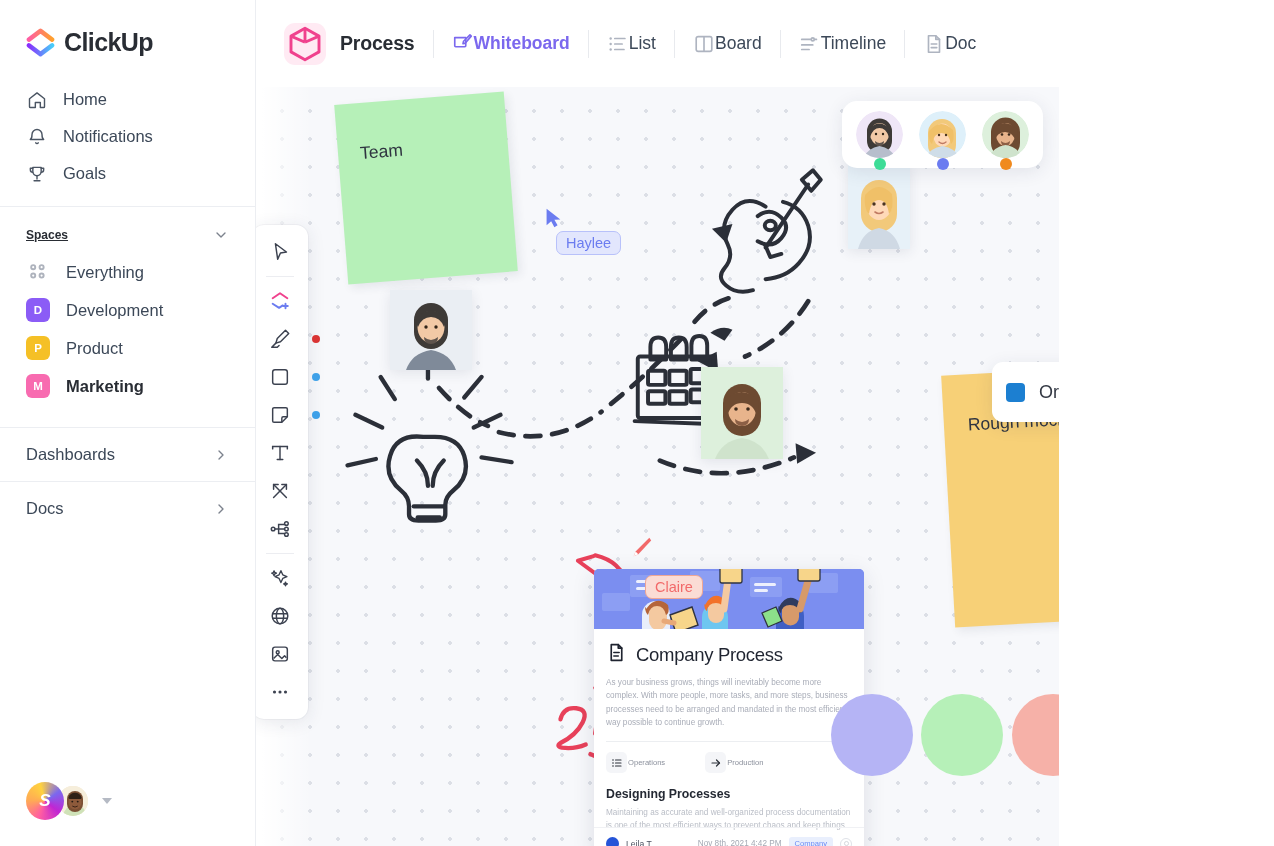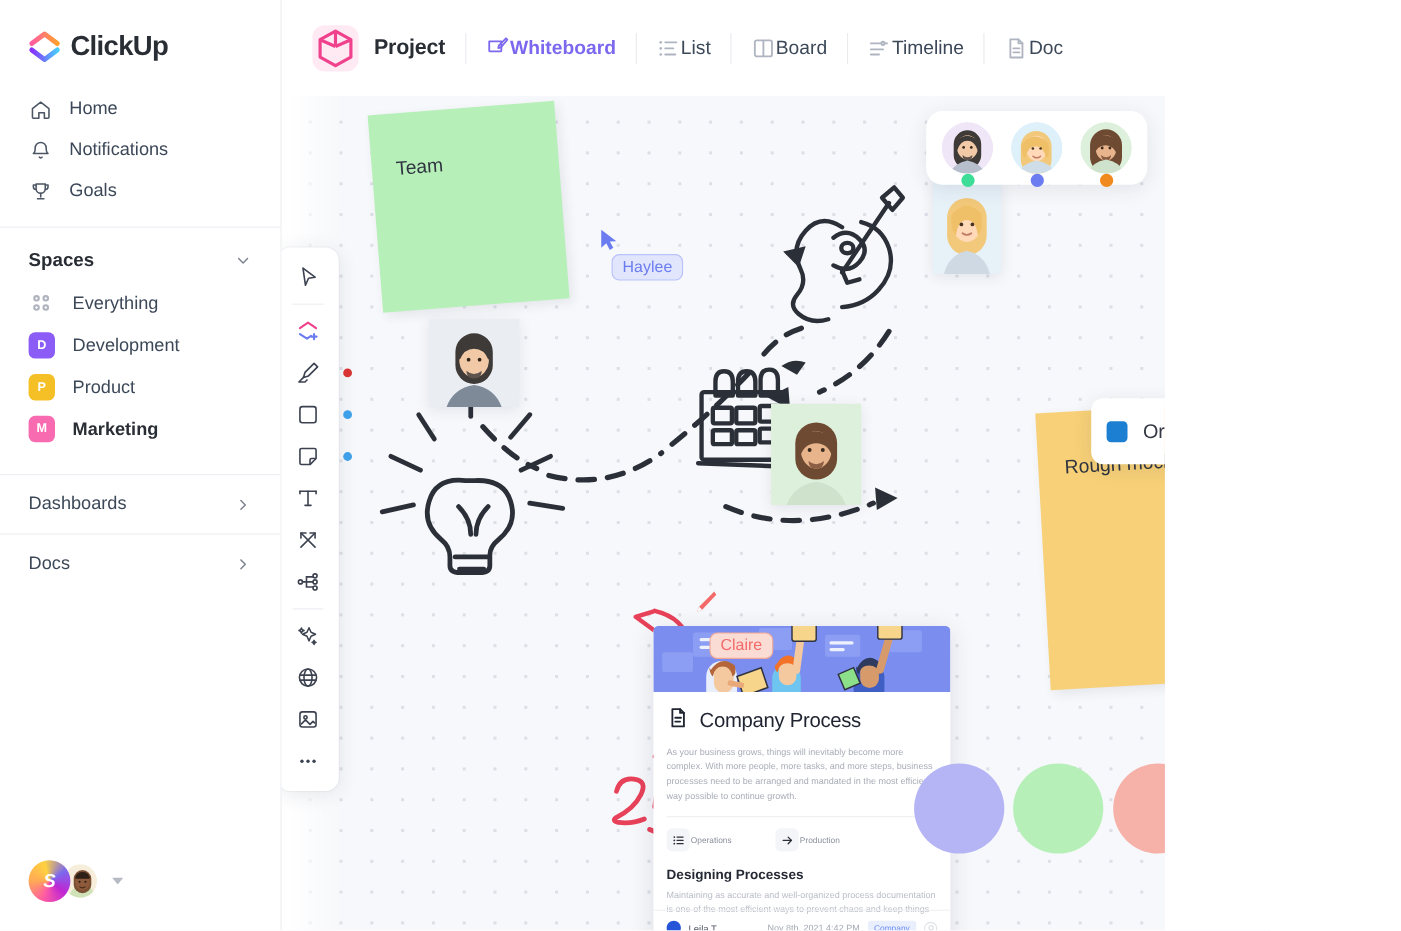--- a/index.html
+++ b/index.html
@@ -30,21 +30,21 @@
   }
   .nav-item .ico { width:21px; height:21px; display:flex; align-items:center; justify-content:center; flex:0 0 21px; }
   .nav-item .ico svg { width:20px; height:20px; display:block; }
 
   .divider { height:1px; background:#eceef2; margin:14px 0 0; }
 
   .spaces-head {
     display:flex; align-items:center; justify-content:space-between;
     padding:20px 26px 10px; cursor:pointer;
   }
-  .spaces-head .t { font-size:17px; font-weight:700; color:#292d34; }
+  .spaces-head .t { font-size:12px; font-weight:700; color:#292d34;text-decoration:underline; }
   .chev { width:16px; height:16px; color:#7c828d; }
 
   .space-item {
     display:flex; align-items:center; gap:16px;
     padding:7px 12px; margin:0 14px; border-radius:8px; cursor:pointer;
     font-size:16.5px; color:#3c4858;
   }
   .space-item.active .lbl { font-weight:700; color:#292d34; }
   .sq {
     width:24px; height:24px; border-radius:6px; flex:0 0 24px;
@@ -335,21 +335,21 @@
 
   <div class="main">
 
     <header class="topbar">
       <div class="proj-badge">
         <svg viewBox="0 0 24 24" fill="none" stroke="#f0418d" stroke-width="1.65" stroke-linejoin="round">
           <path d="M12 3 L20 7.5 V16.5 L12 21 L4 16.5 V7.5 Z"></path>
           <path d="M12 3 L12 11 M12 11 L20 7.5 M12 11 L4 7.5"></path>
         </svg>
       </div>
-      <div class="proj-name">Project</div>
+      <div class="proj-name">Process</div>
       <div class="vdiv"></div>
 
       <div class="vtab active">
         <span class="ti">
           <svg viewBox="0 0 24 24" fill="none" stroke="#7b68ee" stroke-width="1.8" stroke-linecap="round" stroke-linejoin="round">
             <path d="M3 5h12v9a1 1 0 0 1-1 1H4a1 1 0 0 1-1-1z"></path>
             <path d="M21 3.4l-1.4-1.4-7 7 -0.6 2.6 2.6-.6z"></path>
           </svg>
         </span>
         <span>Whiteboard</span>

